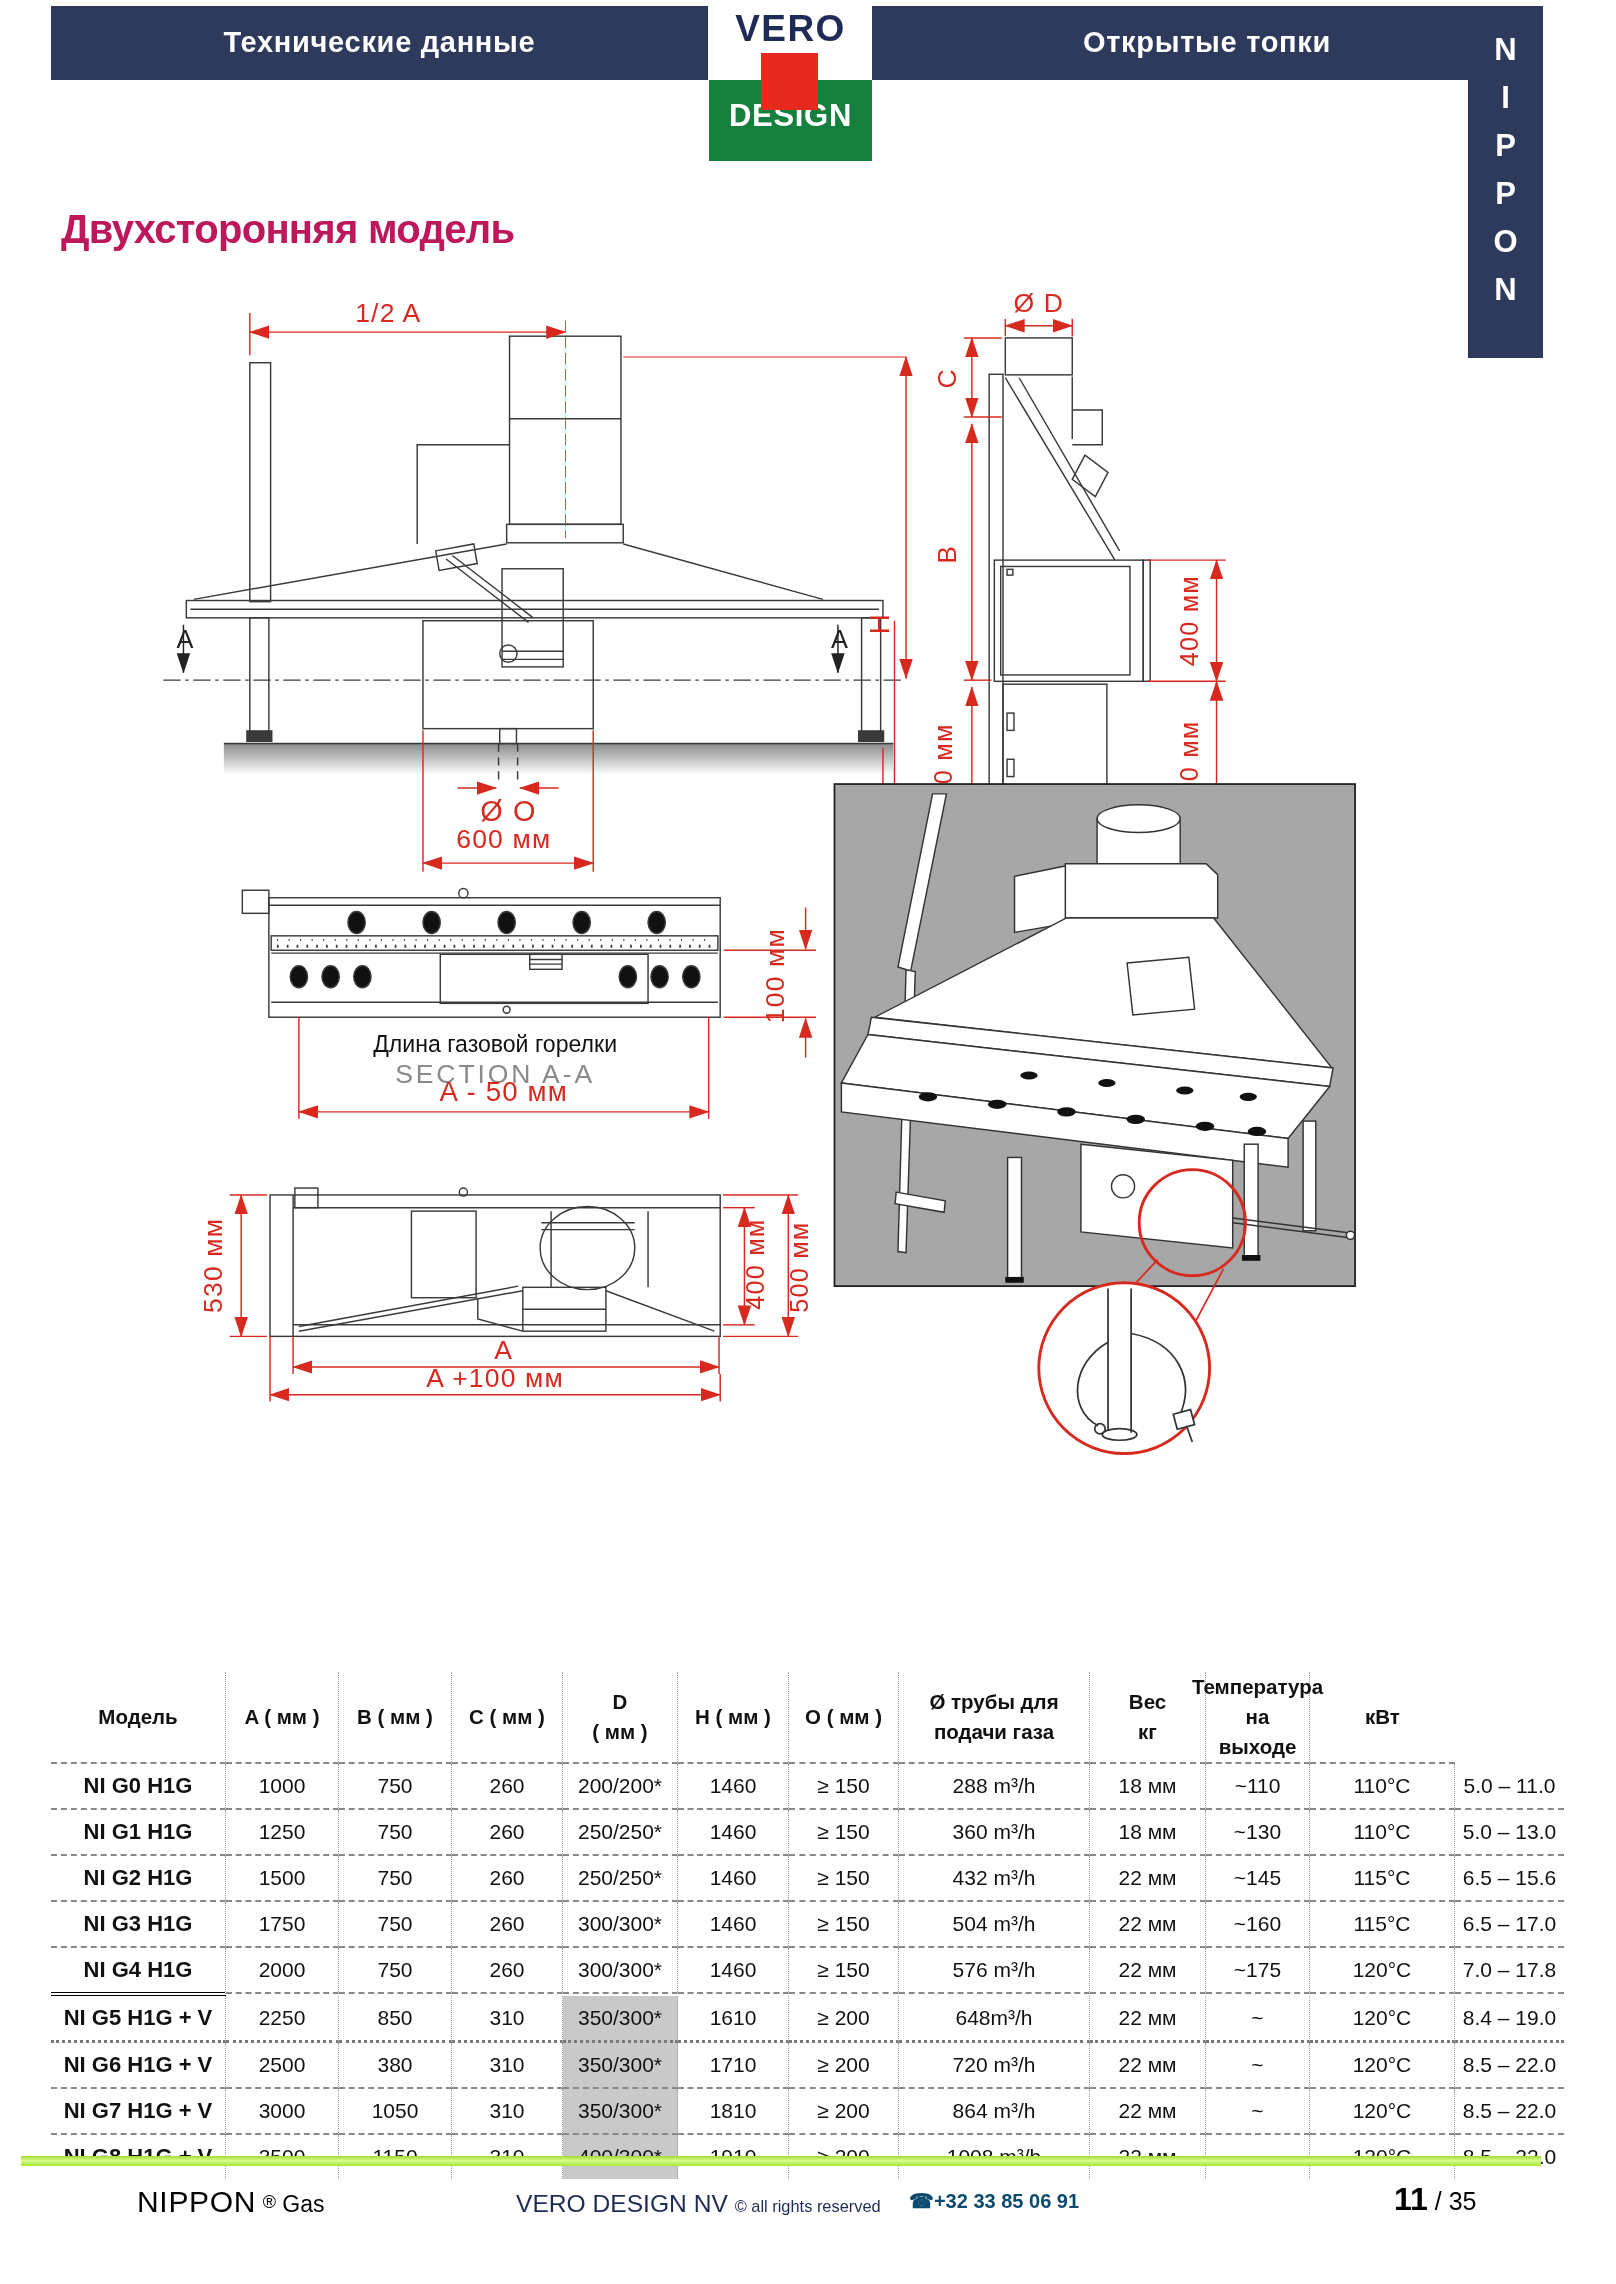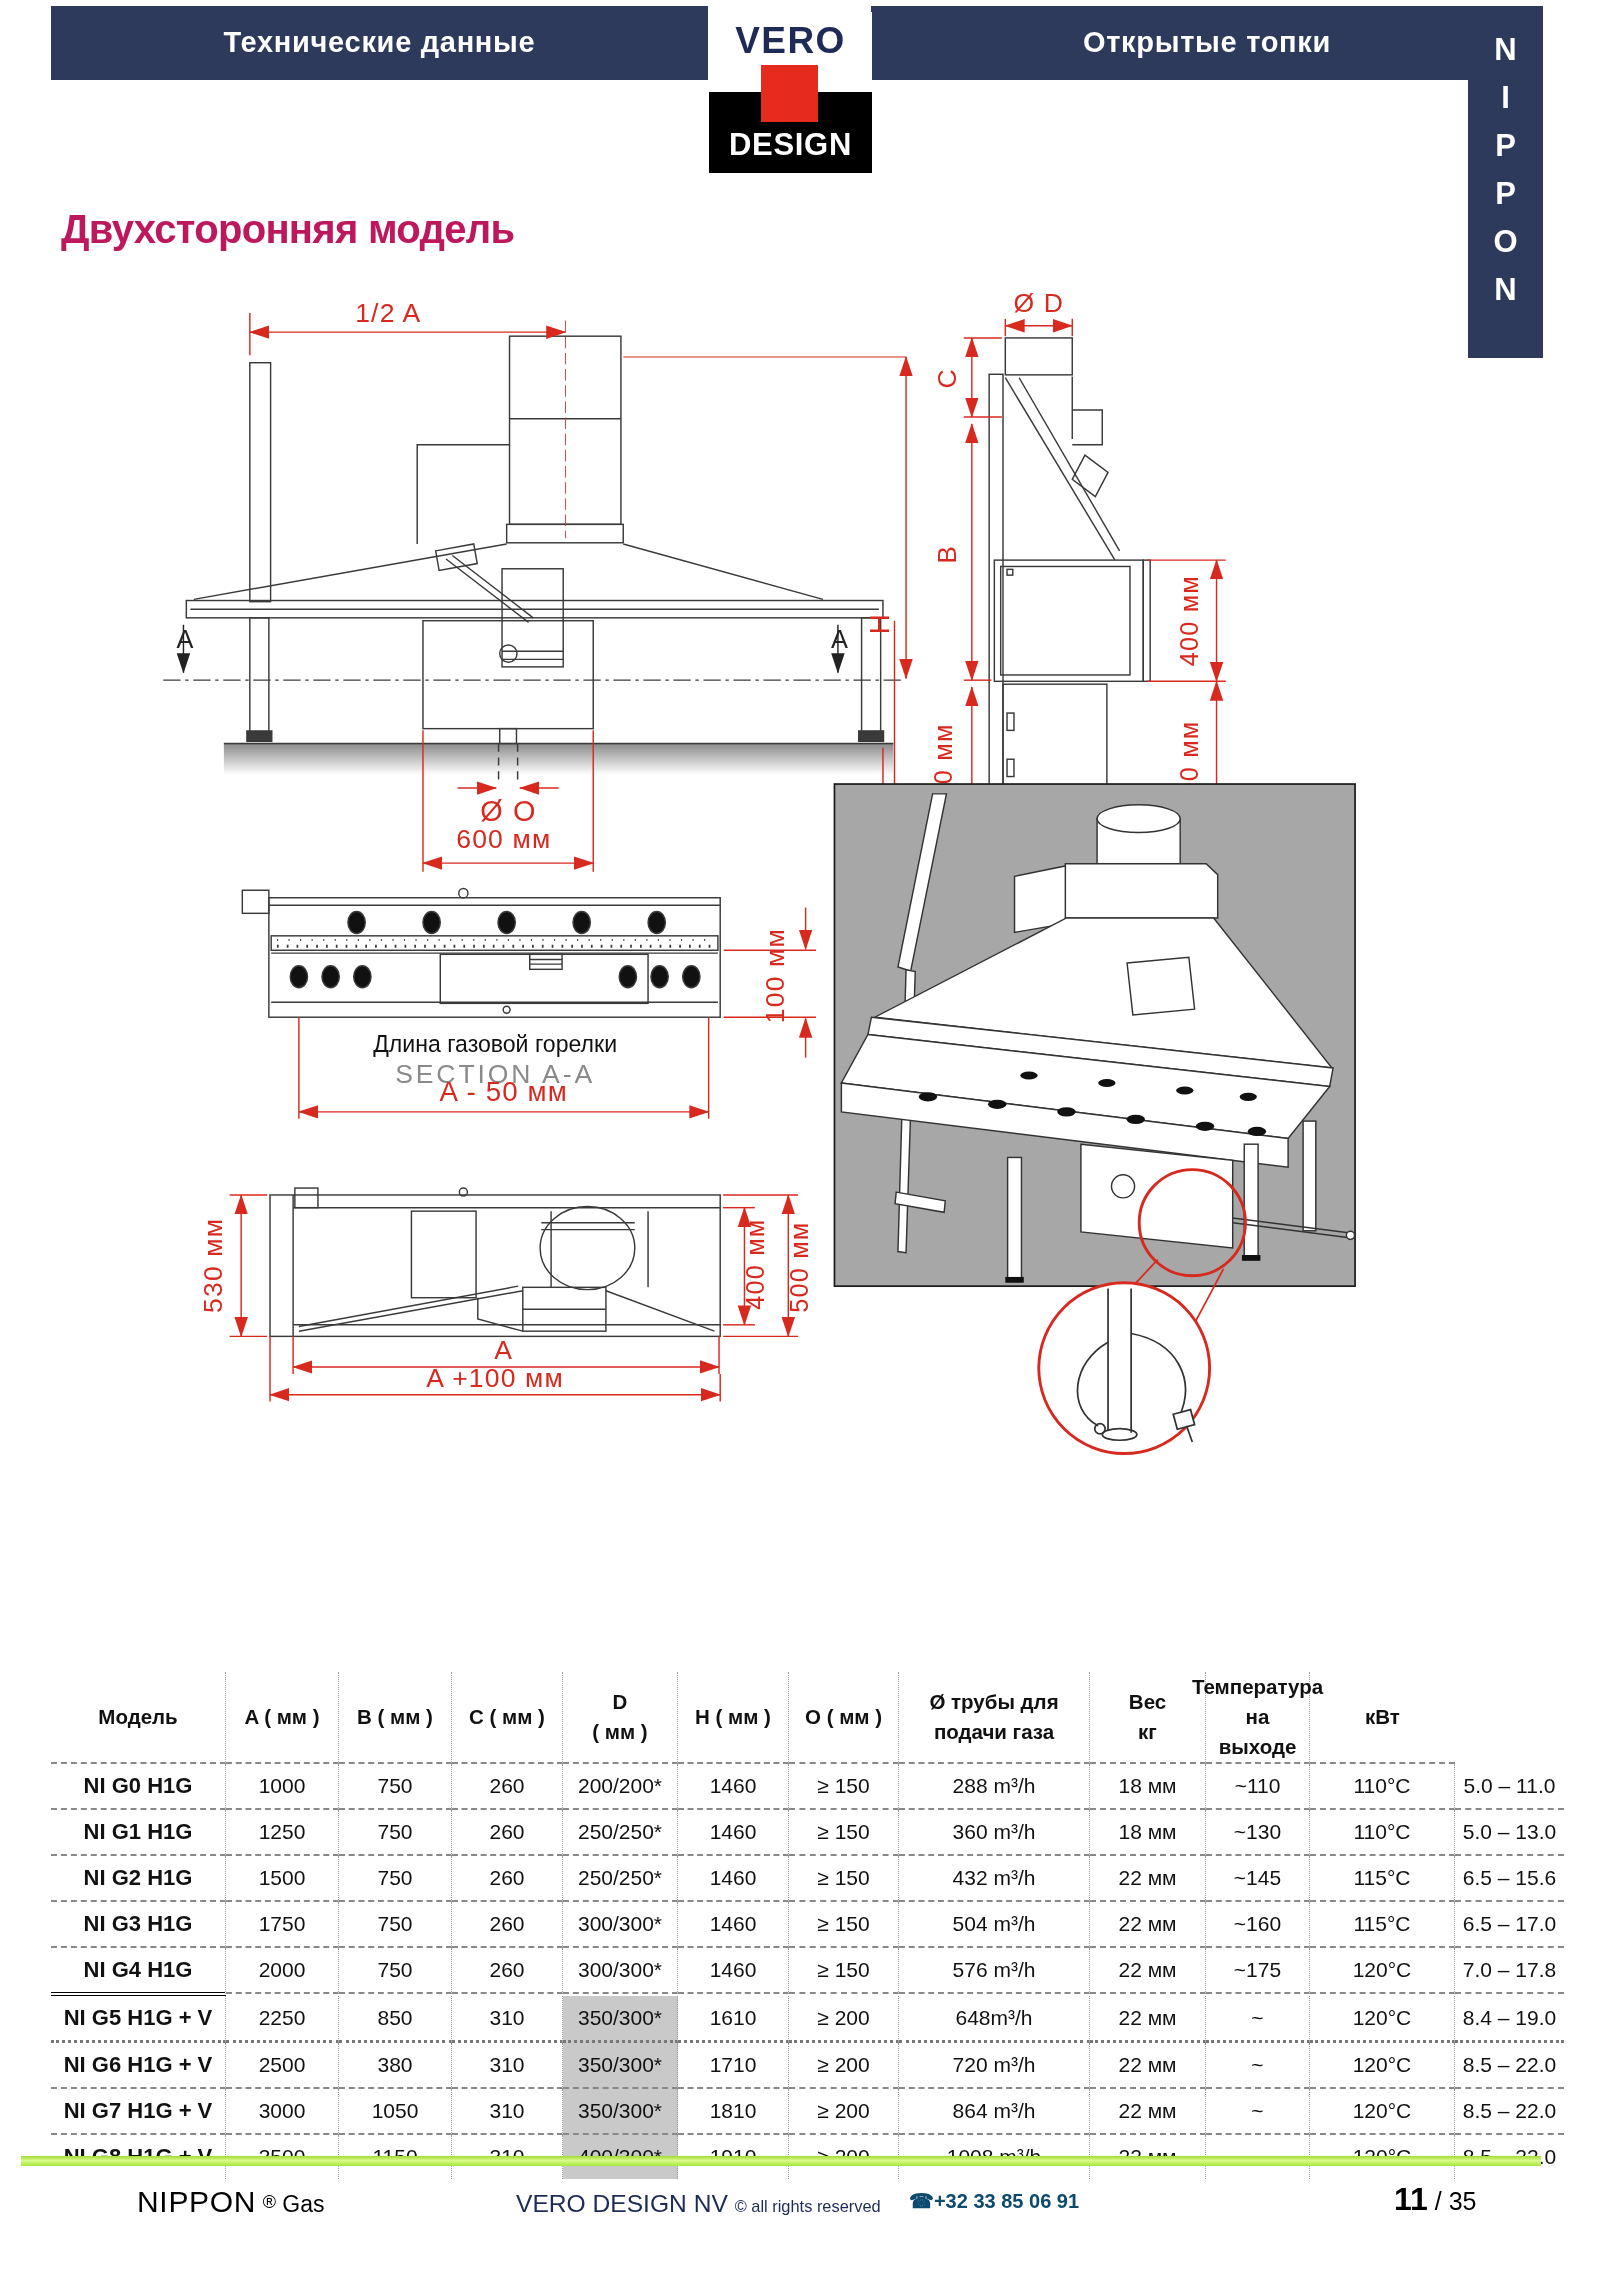--- a/index.html
+++ b/index.html
@@ -4,24 +4,24 @@
 <style>
   html,body{margin:0;padding:0;background:#ffffff;}
   #page{position:relative;width:1617px;height:2284px;background:#fff;overflow:hidden;
         font-family:"Liberation Sans", sans-serif;color:#111;}
   .abs{position:absolute;}
   
   .hbar{position:absolute;top:5.5px;height:74px;background:#2d3a5c;display:flex;align-items:center;justify-content:center;}
   .hbar span{color:#fff;font-weight:bold;font-size:29px;letter-spacing:0.7px;}
   #bar-left{left:51px;width:657px;}
   #bar-right{left:871px;width:672px;}
-  #logo{position:absolute;left:709px;top:12px;width:163px;height:190px;}
+  #logo{position:absolute;left:709px;top:0;width:163px;height:190px;}
   #logo .lg-top{position:absolute;left:0;top:0;width:100%;height:80px;background:#fff;display:flex;justify-content:center;}
   #logo .lg-top span{color:#1d2b56;font-weight:bold;font-size:37px;margin-top:8.2px;letter-spacing:1.4px;}
-  #logo .lg-bottom{position:absolute;left:0;top:80px;width:100%;height:81px;background:#000000;display:flex;align-items:flex-end;justify-content:center;}
+  #logo .lg-bottom{position:absolute;left:0;top:80px;width:100%;height:81px;background:#15803d;display:flex;align-items:center;justify-content:center;}
   #logo .lg-bottom span{color:#fff;font-weight:bold;font-size:31px;margin-bottom:9.6px;letter-spacing:0.7px;}
   #logo .lg-red{position:absolute;left:52px;top:53px;width:57px;height:57px;background:#e62a1e;}
   #nippon{position:absolute;left:1468px;top:5.5px;width:75px;height:352px;background:#2d3a5c;
           text-align:center;padding-top:20.5px;box-sizing:border-box;}
   #nippon div{color:#fff;font-weight:bold;font-size:31px;line-height:48px;}
   
   #page-title{position:absolute;left:61px;top:183px;font-size:40px;font-weight:bold;letter-spacing:-0.7px;color:#be185d;margin-top:24px;}
   
   #spec-table{position:absolute;left:51px;top:1672px;width:1513px;font-size:21px;}
   .tr,.thead{display:grid;grid-template-columns:175px 113px 113px 111px 115px 111px 110px 191px 116px 104px 145px 109px;}

